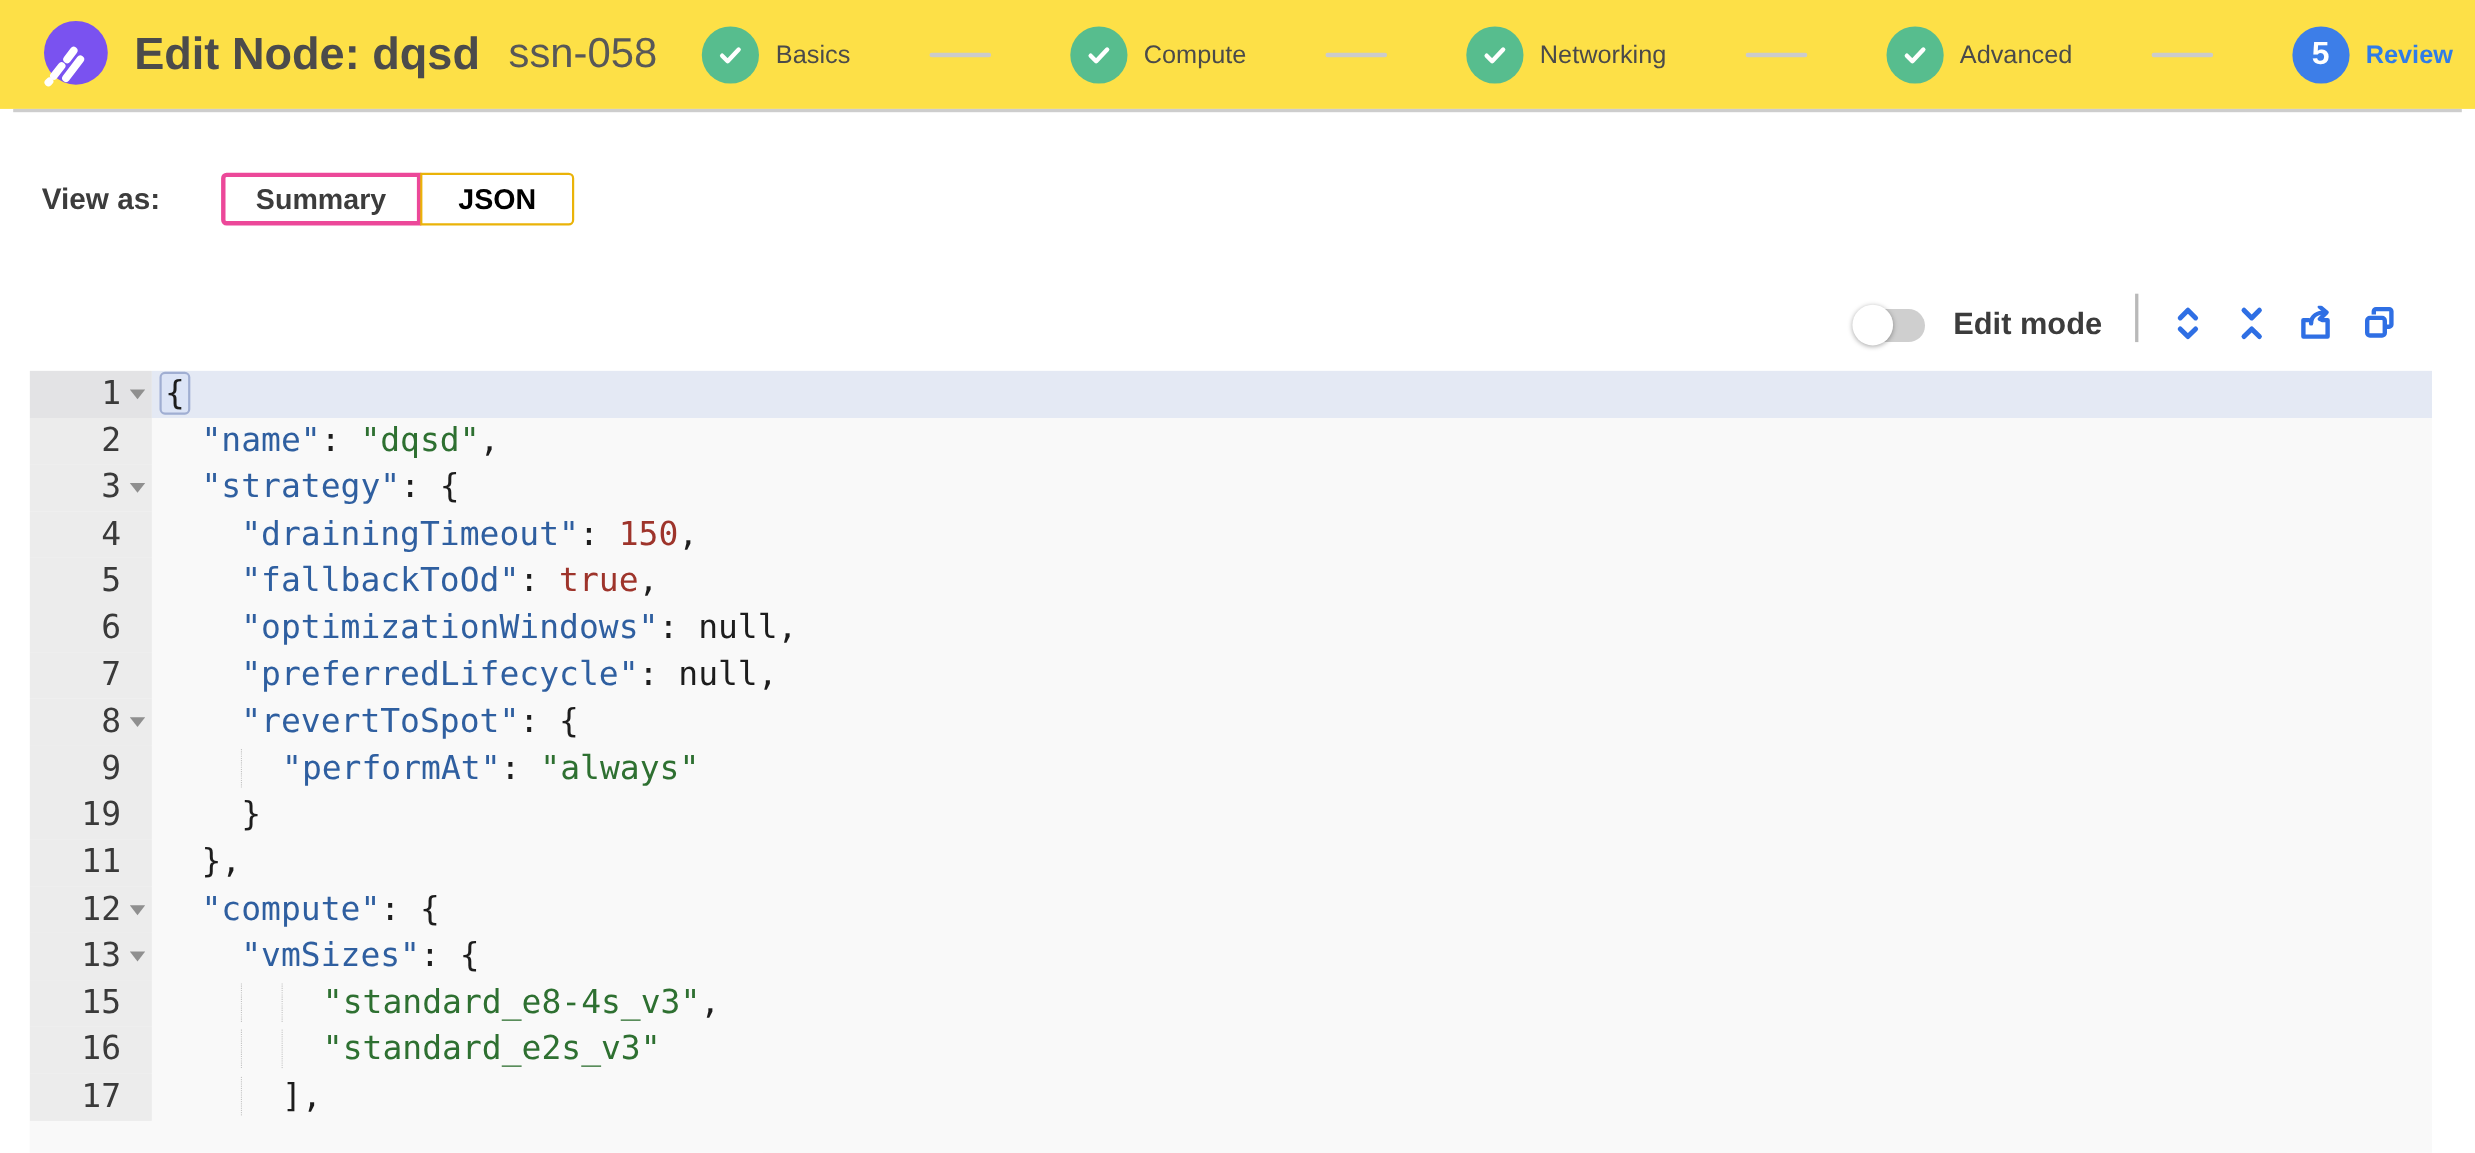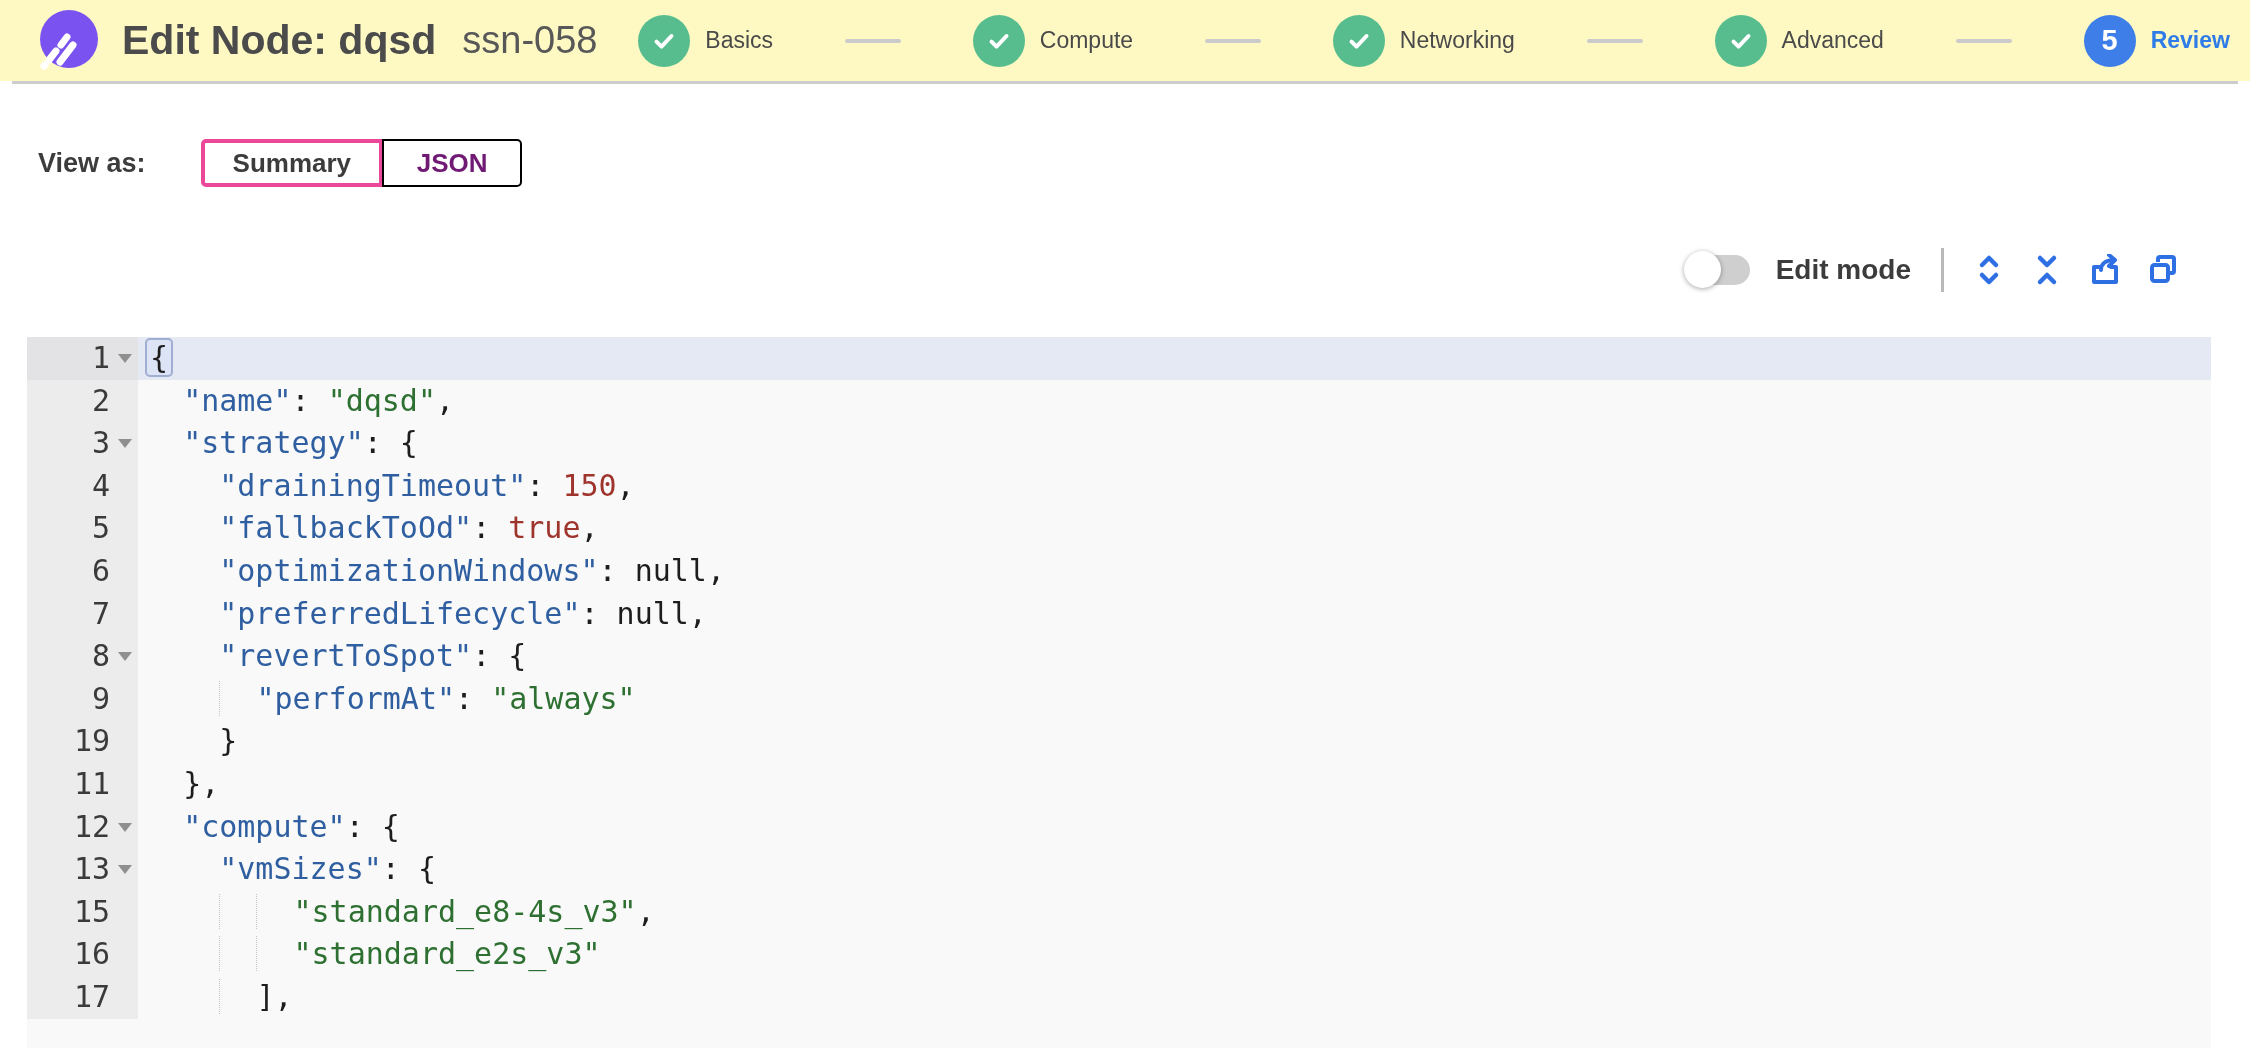--- a/index.html
+++ b/index.html
@@ -1,20 +1,20 @@
 <!DOCTYPE html>
 <html><head>
 <meta charset="utf-8">
 <style>
   * { margin:0; padding:0; box-sizing:border-box; }
   html,body { width:2250px; height:1048px; background:#ffffff; overflow:hidden;
               font-family:"Liberation Sans", sans-serif; }
 
   
-  .header { height:81px; display:flex; align-items:center; padding-left:36px; background:#fef9c3;justify-content:center; }
+  .header { height:99px; display:flex; align-items:center; padding-left:36px; background:#fde047;justify-content:center; }
   .logo { width:64px; height:64px; flex:none; }
   .title { font-size:41px; font-weight:700; color:#4b4b4b; margin-left:22px; white-space:nowrap; flex:none; }
   .subtitle { font-size:38px; font-weight:400; color:#585858; margin-left:26px; width:150px;
               overflow:hidden; white-space:nowrap; flex:none; }
   .stepper { flex:1; display:flex; align-items:center; justify-content:space-between;
              padding:0 20px 0 26px; min-width:0; }
   .step { display:flex; align-items:center; gap:15px; flex:none; cursor:pointer; }
   .step-circle { width:52px; height:52px; border-radius:50%; flex:none;
                  display:flex; align-items:center; justify-content:center; }
   .step-circle.done { background:#57bd8e; }
@@ -26,24 +26,24 @@
   .header-divider { height:3px; background:#cdcdcd; margin:0 12px; }
 
   
   .viewas-row { display:flex; align-items:center; margin:55px 0 0 38px; height:48px; }
   .viewas-label { font-size:27px; font-weight:700; color:#3c3c3c; margin-right:55px; }
   .seg-group { display:flex; }
   .seg-btn { height:48px; min-width:140px; padding:0 28px; background:#fff; font-size:26px;
              font-weight:700; display:flex; align-items:center; justify-content:center;
              cursor:pointer; font-family:inherit; }
   .seg-btn.summary { border:4px solid #ec4899; border-radius:5px 0 0 5px; color:#3c3c3c; }
-  .seg-btn.json { border:2px solid #000000; border-radius:0 5px 5px 0; color:#701a75; margin-left:-1px; }
-
-  
-  .toolbar-row { display:flex; align-items:center; justify-content:flex-end;
+  .seg-btn.json { border:2px solid #eab308; border-radius:0 5px 5px 0; color:#000000; margin-left:-1px; }
+
+  
+  .toolbar-row { display:flex; align-items:flex-end; justify-content:flex-end;
                  margin:60px 58px 0 0; height:46px; }
   .toggle { width:62px; height:30px; border-radius:16px; background:#cfcfcf; position:relative;
             flex:none; cursor:pointer; }
   .toggle-knob { width:37px; height:37px; border-radius:50%; background:#fff; position:absolute;
                  left:-4px; top:-4px; box-shadow:0 1px 5px rgba(0,0,0,.35); }
   .editmode-label { font-size:28px; font-weight:600; color:#3c3c3c; margin:0 30px 0 26px; }
   .vdivider { width:3px; height:44px; background:#b9b9b9; margin-right:16px; }
   .tool-btn { width:34px; height:34px; margin:0 12px; color:#2f6fe4; cursor:pointer;
               background:none; border:none; padding:0; display:flex; align-items:center; justify-content:center; }
   .tool-btn svg { width:32px; height:32px; display:block; }

